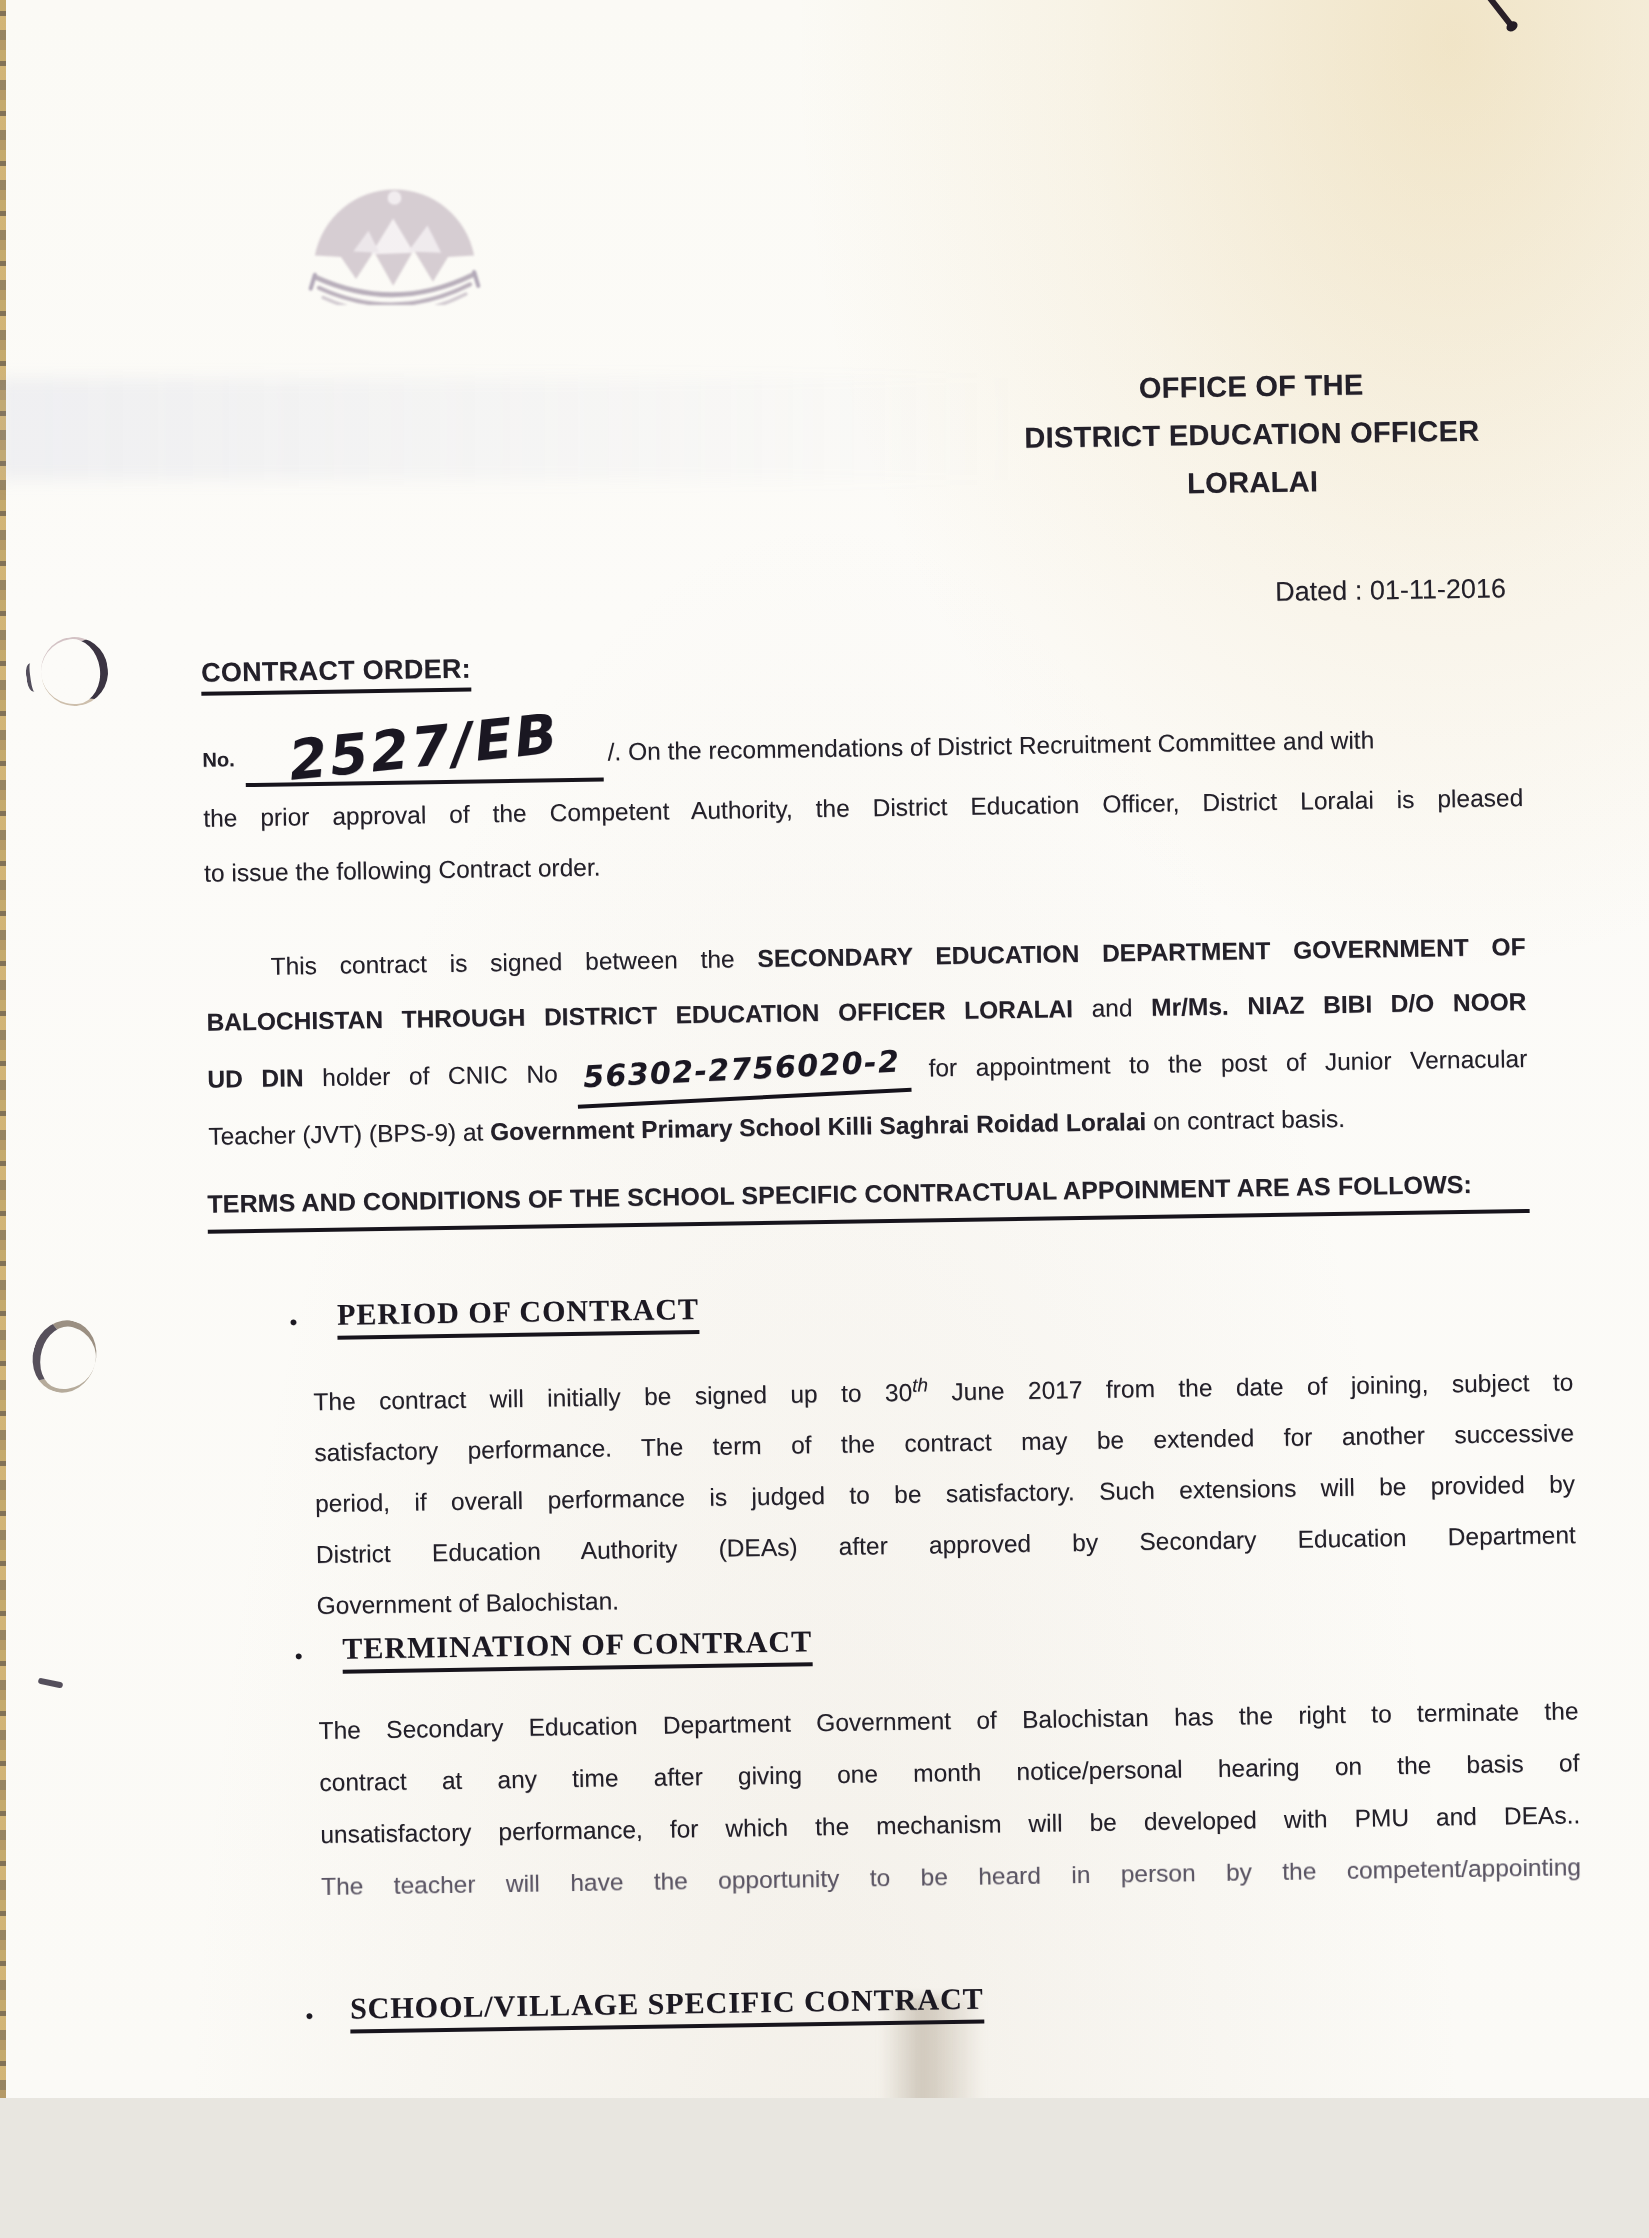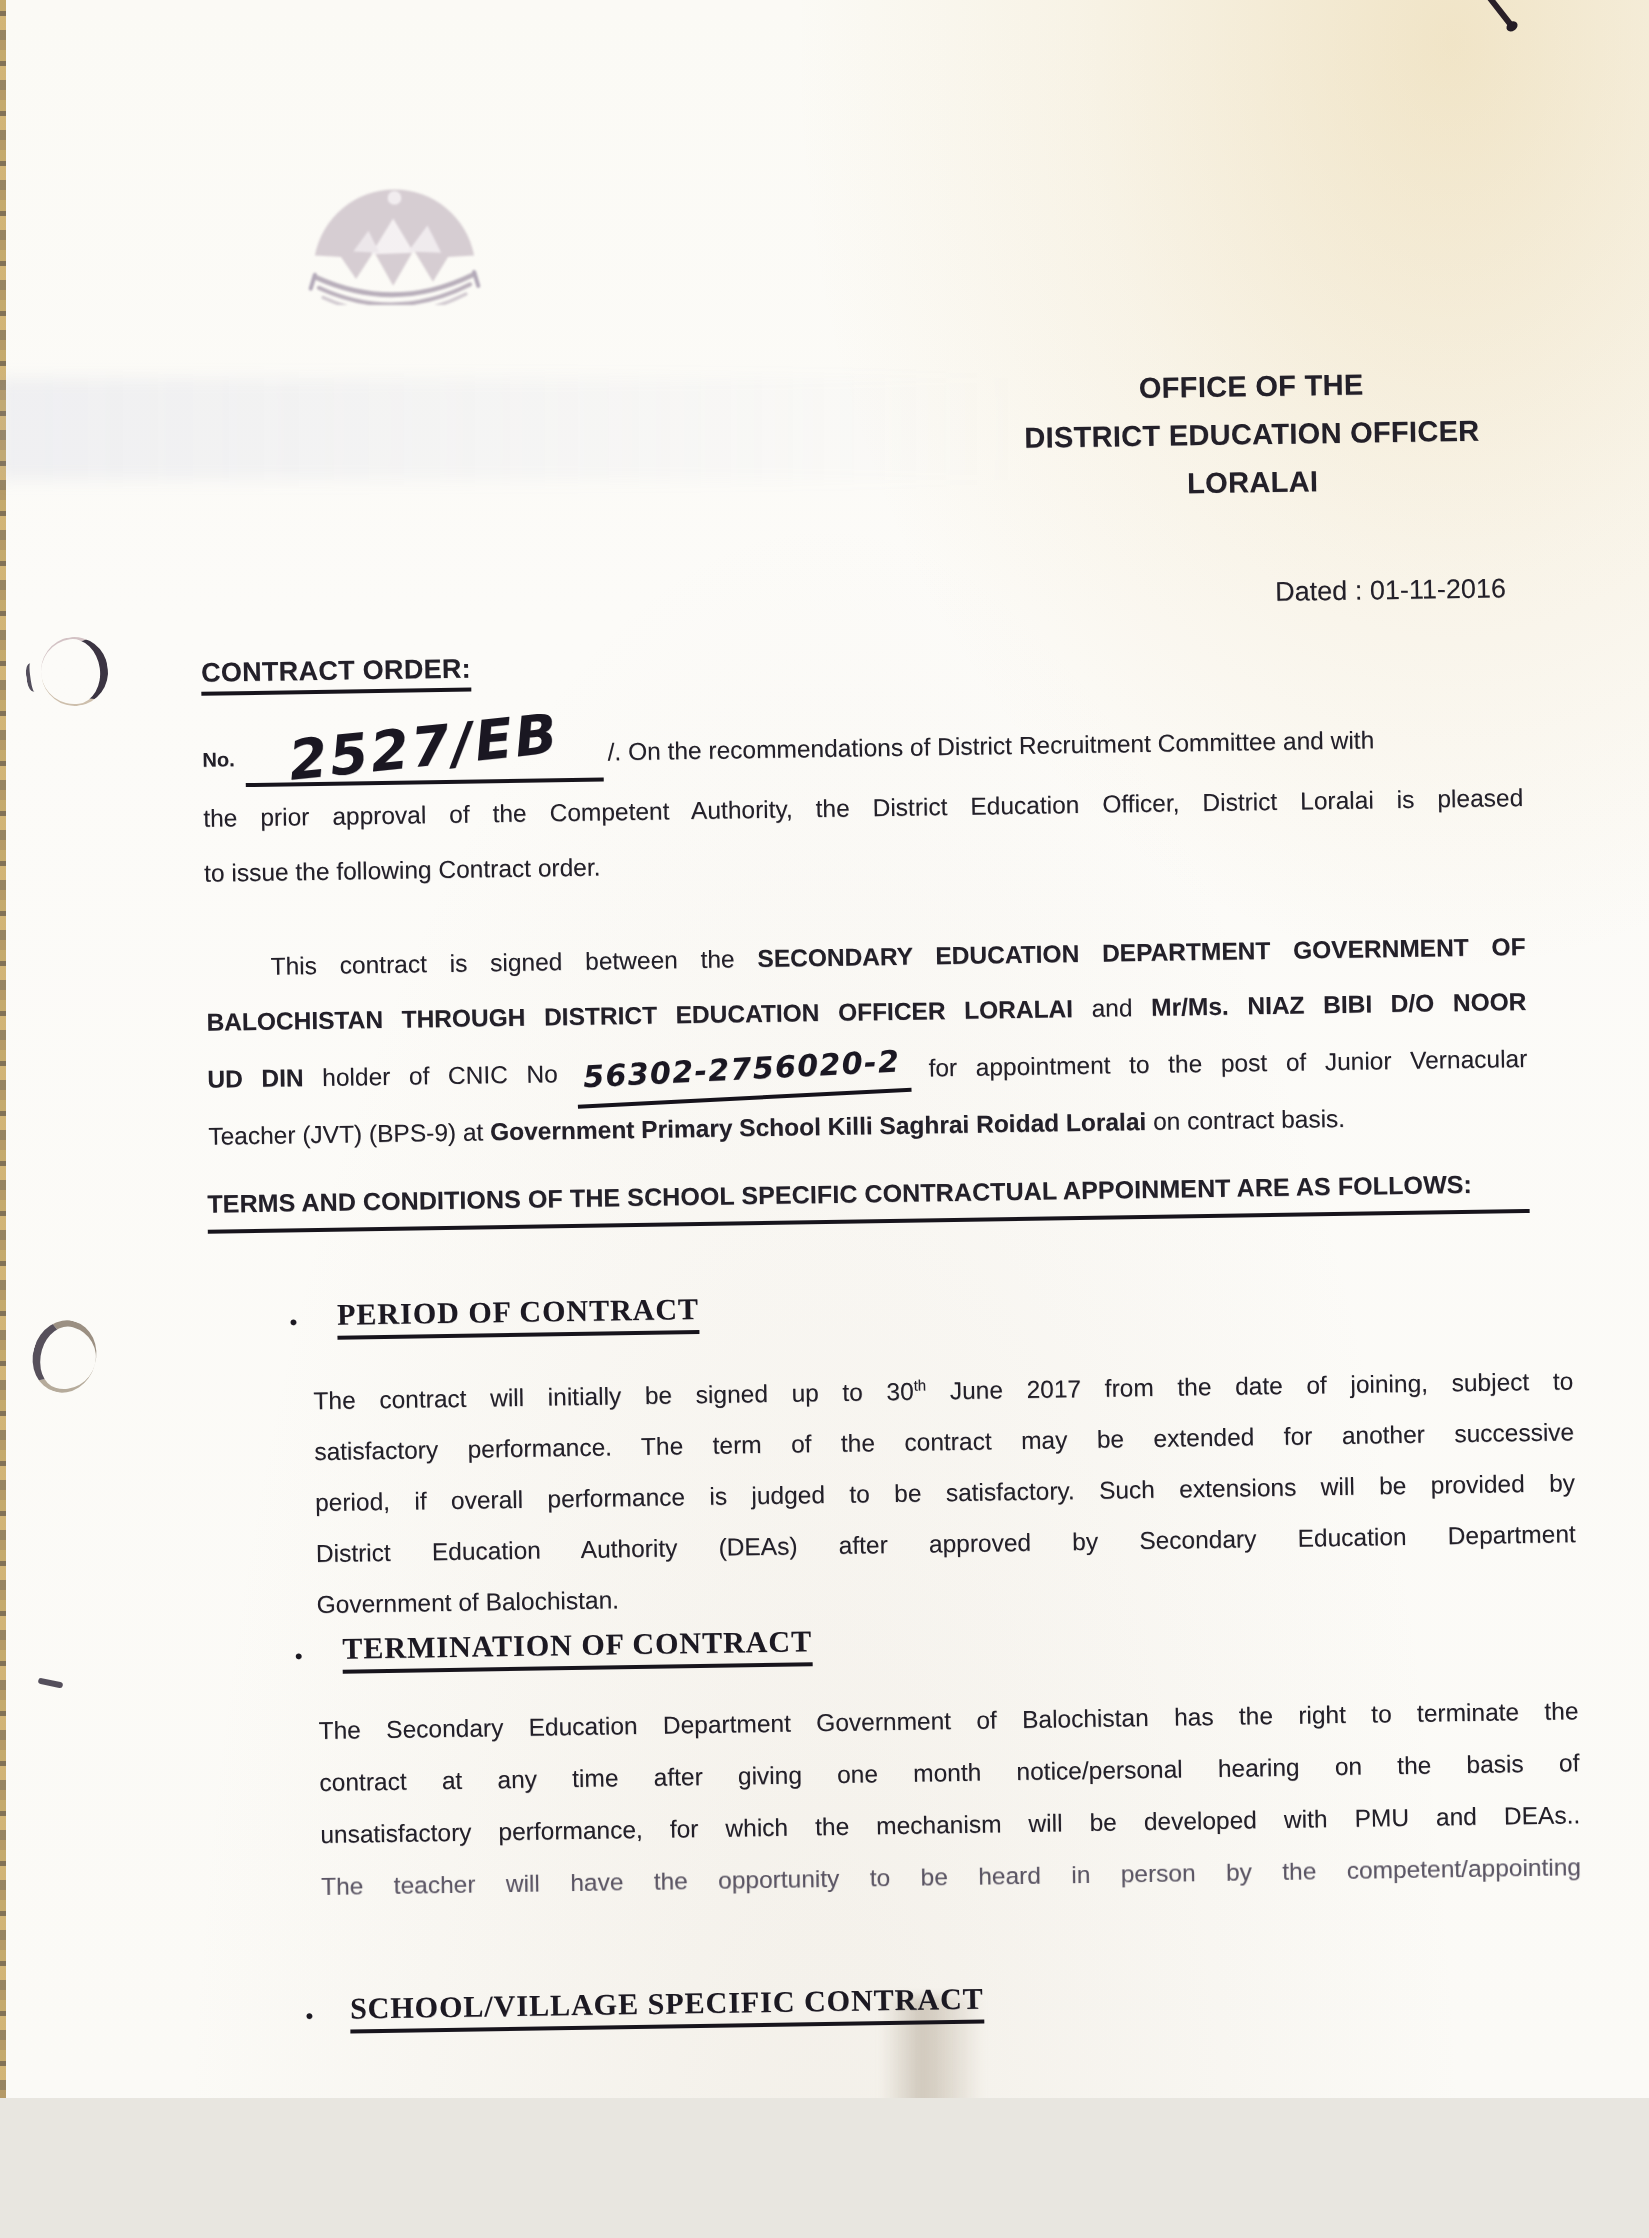--- a/index.html
+++ b/index.html
@@ -77,21 +77,21 @@
   .terms{left:205px;top:1180px;width:1322px;font-size:25px;font-weight:700;
     white-space:nowrap;border-bottom:4.1px solid #17141c;padding-bottom:11px;letter-spacing:0.1px;}
   
   .sec-head{font-family:"Liberation Serif", serif;}
   .bullet{position:absolute;font-size:24.5px;color:#1c1922;}
   .sec-title{display:inline-block;font-size:30px;font-weight:700;letter-spacing:1px;
     border-bottom:4.8px solid #17141c;padding-bottom:4.1px;color:#1c1922;}
   .p-body{width:1260px;}
   .p1{left:308px;top:1361px;line-height:51px;}
   .p2{left:308px;top:1697px;line-height:52px;}
-  sup{font-size:15px;}
+  sup{font-size:19px;font-style:italic;}
   .fade{color:rgba(52,46,66,.72);filter:blur(0.5px);}
 </style>
 </head>
 <body>
 
 <div class="page">
 
   <div class="edge-strip"></div>
   <div class="smudge-band"></div>
   <div class="pen-mark"></div>

